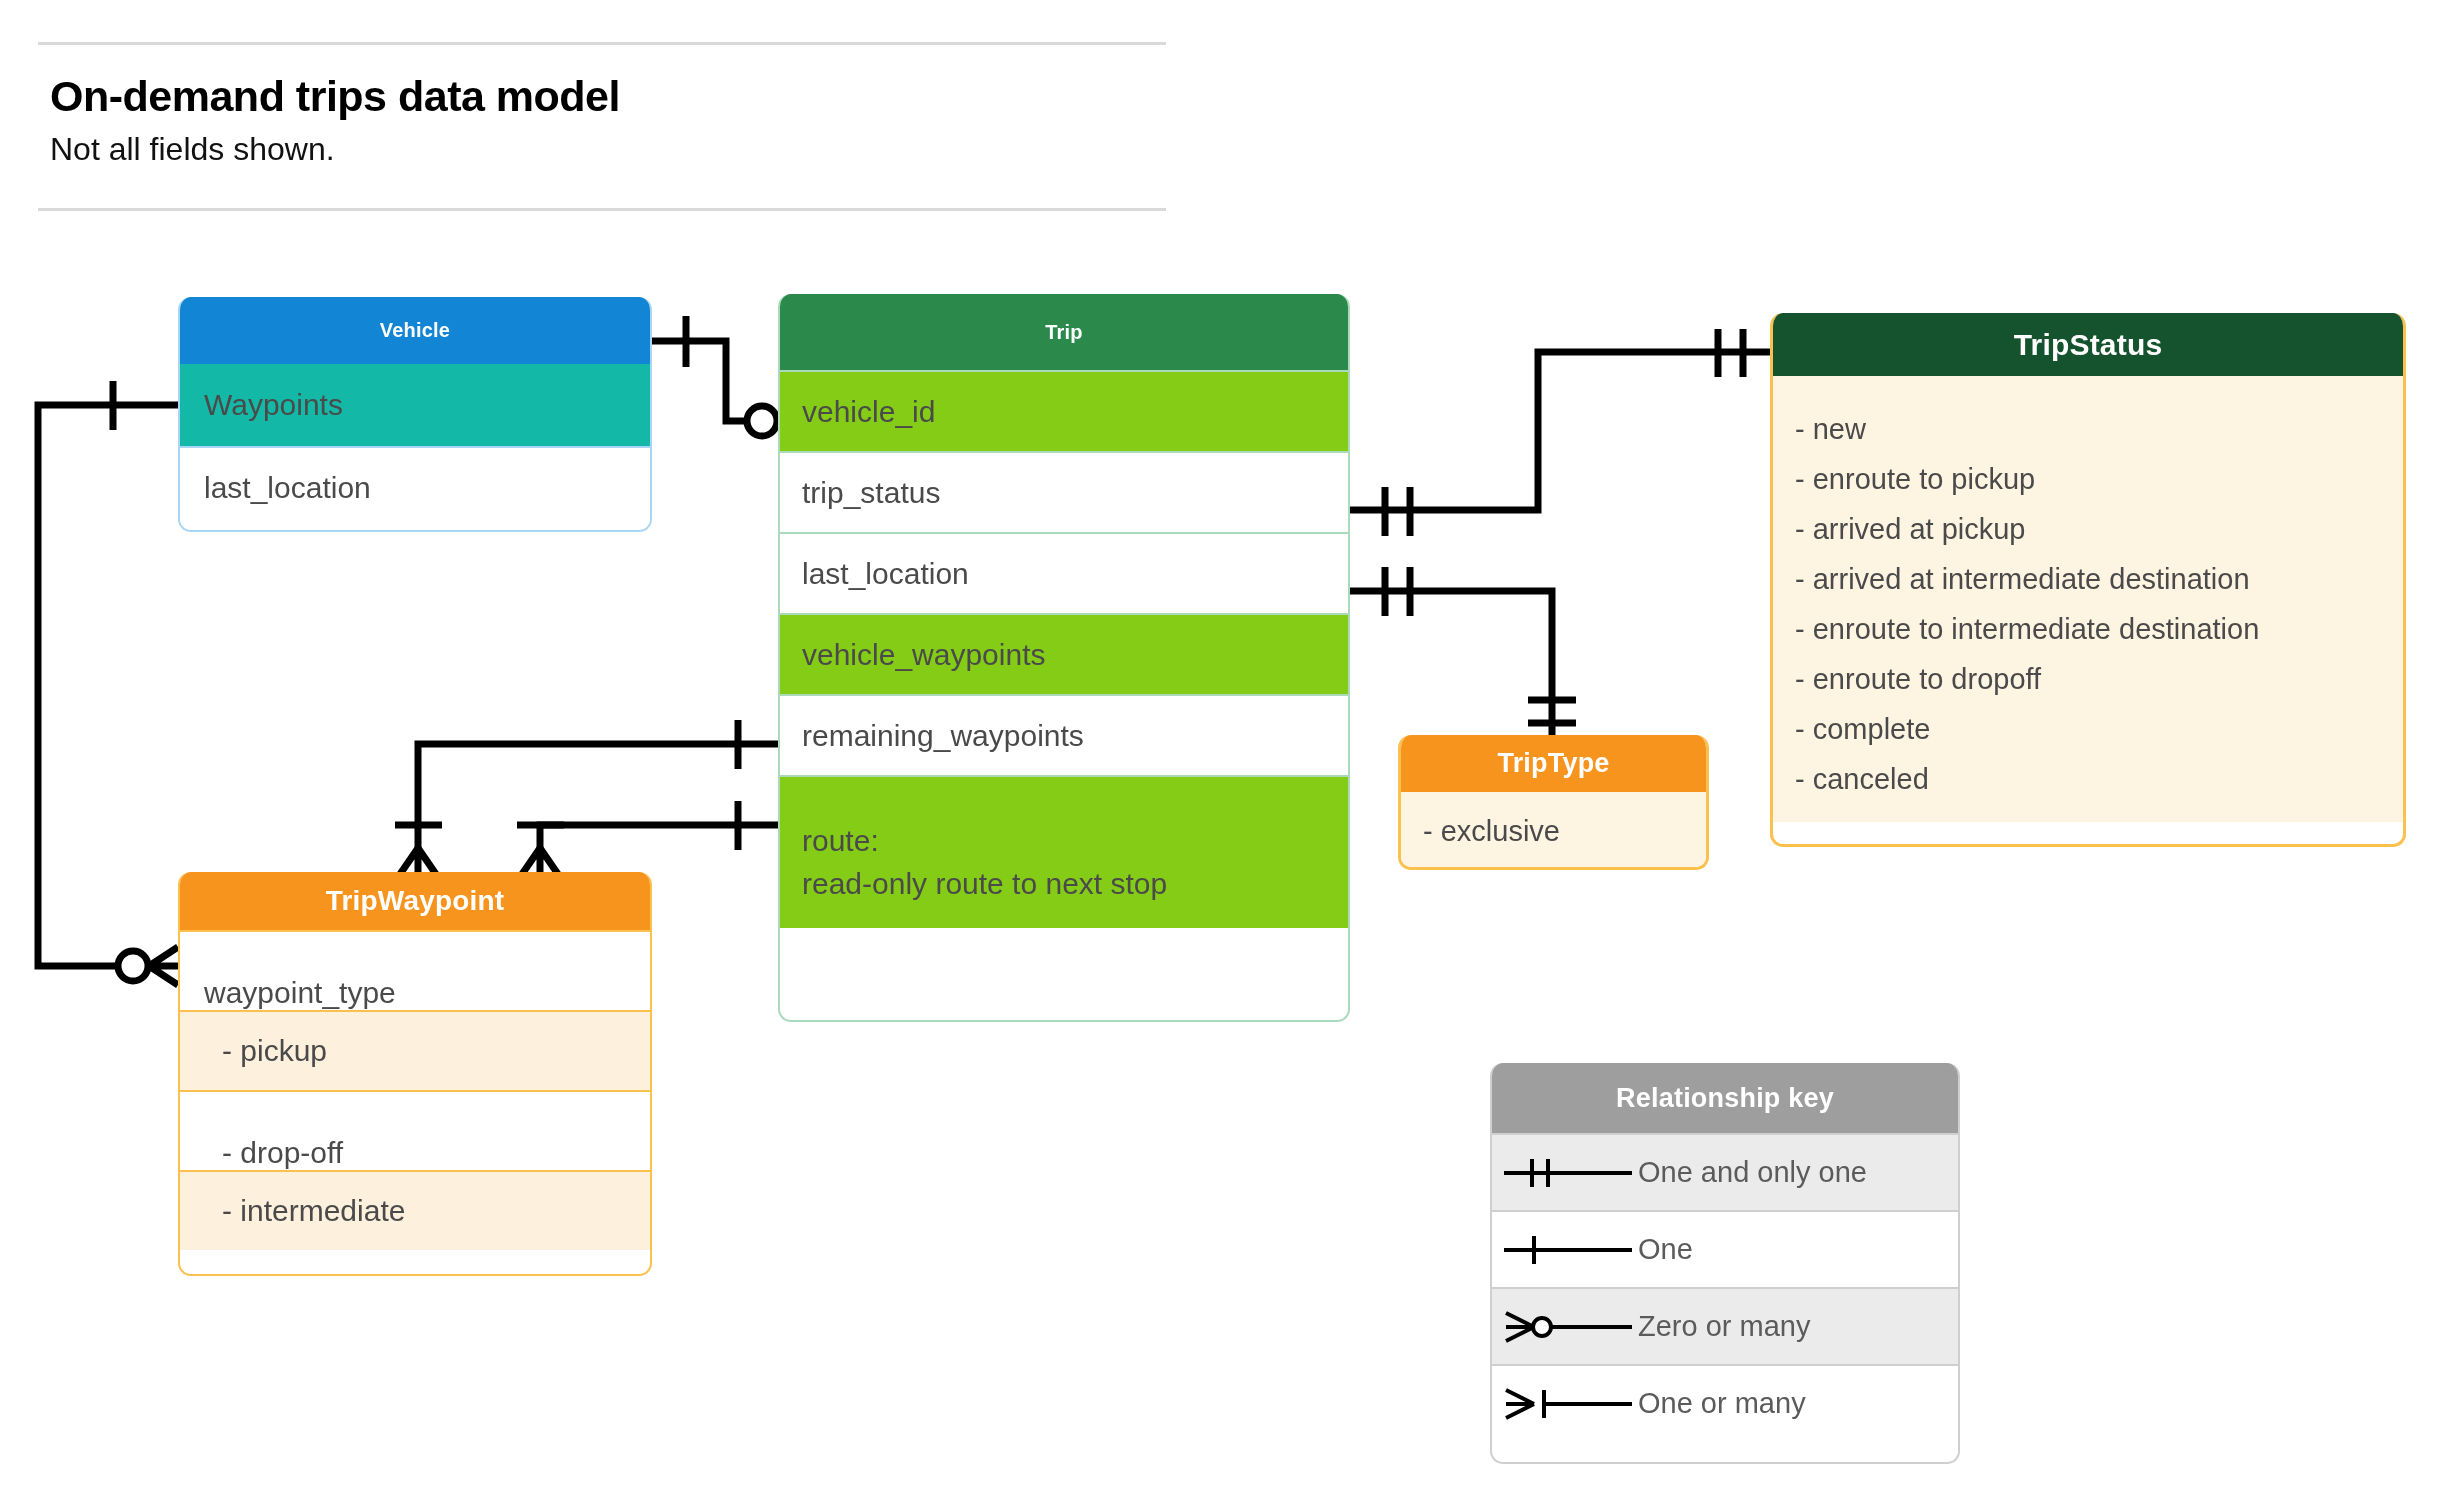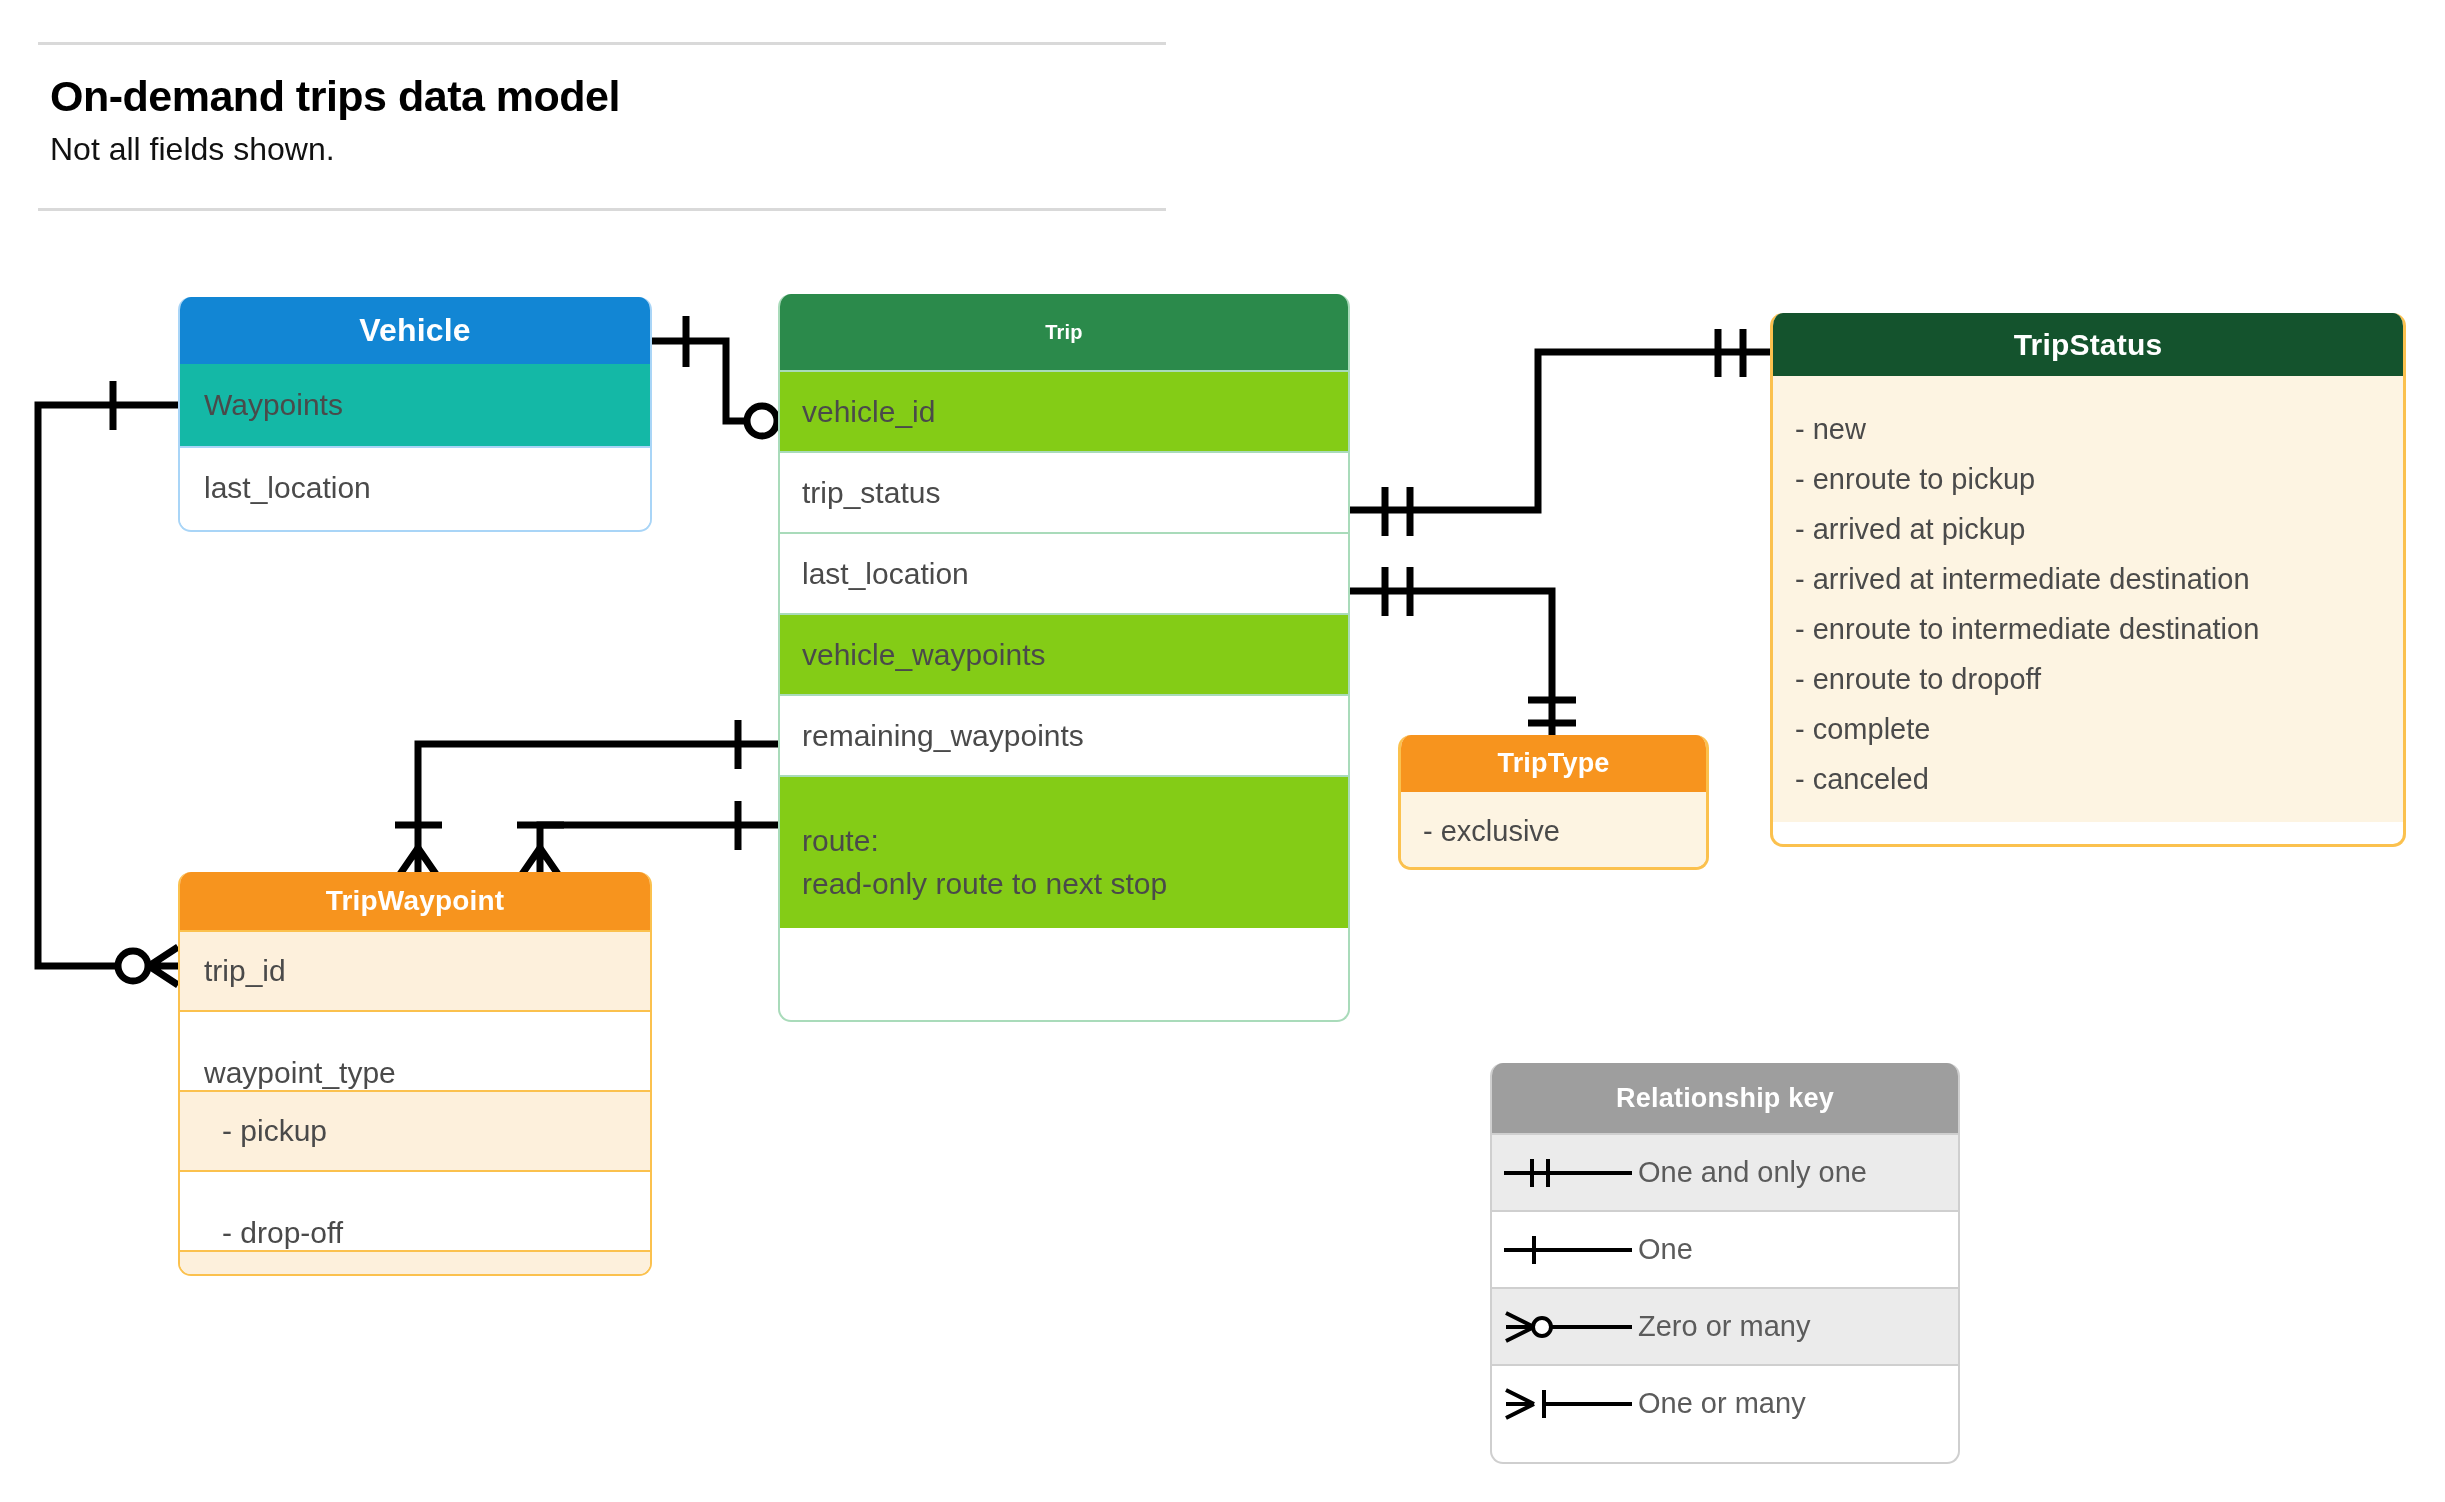--- a/index.html
+++ b/index.html
@@ -76,21 +76,21 @@
 
   
   #vehicle {
     left: 178px; top: 297px; width: 474px; height: 235px;
     border: 2px solid #a9d5f7;
     border-top: none;
   }
   #vehicle .entity-header {
     height: 67px;
     background: #1286d4;
-    font-size: 32px;
+    font-size: 20px;
   }
   #vehicle .entity-row {
     height: 82px;
     font-size: 30px;
     padding-left: 24px;
   }
   #vehicle .r0 { background: #14b8a6; }
   #vehicle .r1 { background: #ffffff; border-top: 2px solid #a9d5f7; }
 
   
@@ -333,23 +333,20 @@
   <div class="entity" id="triptype">
     <div class="entity-header">TripType</div>
     <div class="list-body">
       <div class="list-item">- exclusive</div>
       <div class="list-item">- shared</div>
     </div>
   </div>
 
   <div class="entity" id="tripwaypoint">
     <div class="entity-header">TripWaypoint</div>
-    <div class="entity-row shade">
-      <span>trip_id</span>
-    </div>
     <div class="entity-row plain">
       <span>waypoint_type</span>
     </div>
     <div class="entity-row shade sub">
       <span>-  pickup</span>
     </div>
     <div class="entity-row plain sub">
       <span>-  drop-off</span>
     </div>
     <div class="entity-row shade sub">

